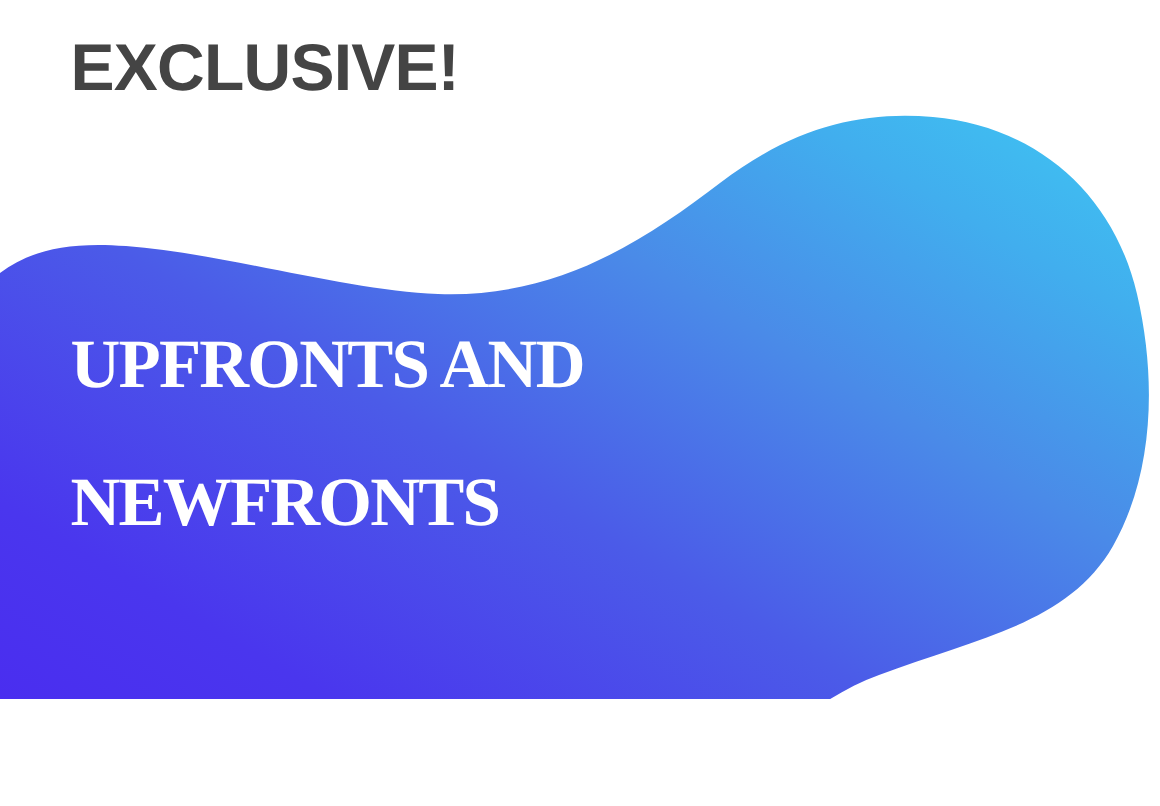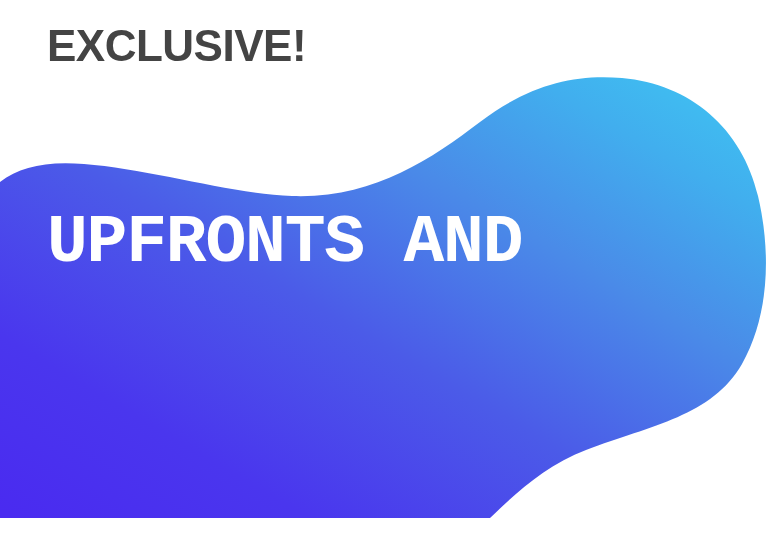--- a/index.html
+++ b/index.html
@@ -7,21 +7,21 @@
     margin: 0;
     padding: 0;
     background: #ffffff;
   }
   body {
     font-family: "Liberation Sans", sans-serif;
   }
   .canvas {
     position: relative;
     width: 773px;
-    height: 537px;
+    height: 466px;
     background: #ffffff;
     overflow: hidden;
   }
   .blob-layer {
     position: absolute;
     left: 0;
     top: 0;
     width: 773px;
     height: 537px;
   }
@@ -41,23 +41,23 @@
   .headline {
     position: absolute;
     left: 47px;
     top: 197px;
     margin: 0;
     padding: 0;
     list-style: none;
     color: #ffffff;
   }
   .headline-line {
-    font-family: Liberation Mono, monospace;
+    font-family: Liberation Serif, serif;
     font-weight: bold;
-    font-size: 68px;
+    font-size: 46px;
     line-height: 92px;
     letter-spacing: -1.2px;
     color: #ffffff;
     white-space: nowrap;
     display: block;
   }
 </style>
 </head>
 <body>
 
@@ -87,15 +87,16 @@
           C 545,465 512,497 490,518
           L 0,518
           Z" fill="url(#blobGradient)"></path>
     </svg>
   </div>
 
   <p class="eyebrow">EXCLUSIVE!</p>
 
   <div class="headline">
     <span class="headline-line">UPFRONTS AND</span>
+    <span class="headline-line">NEWFRONTS</span>
   </div>
 
 </div>
 
 </body></html>

